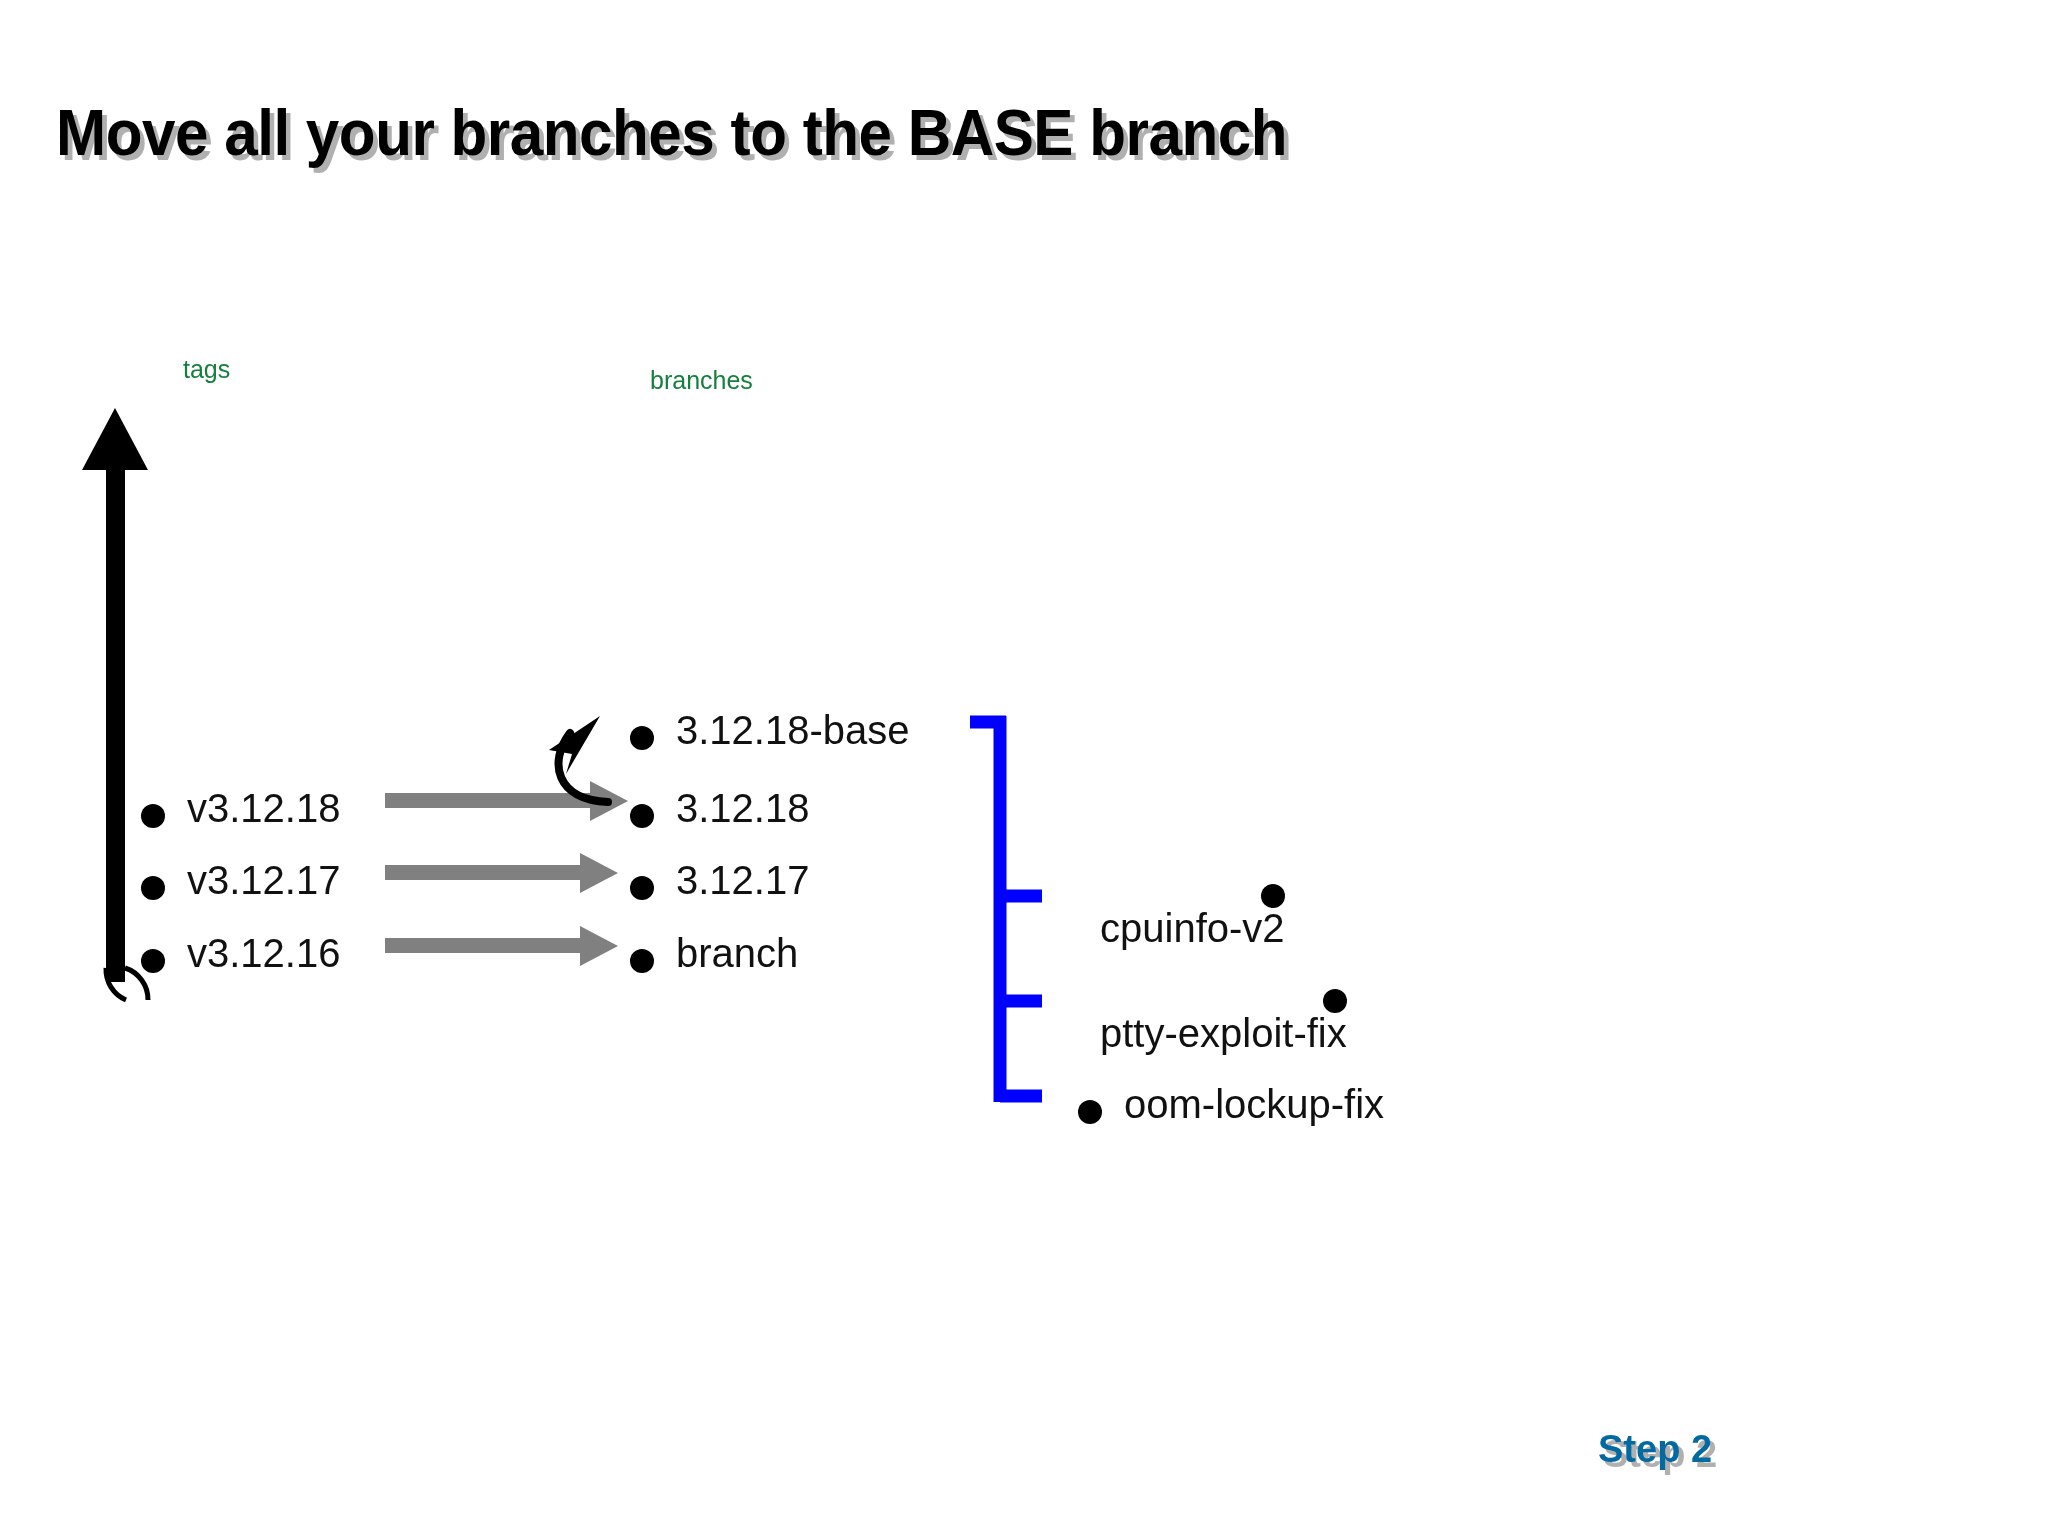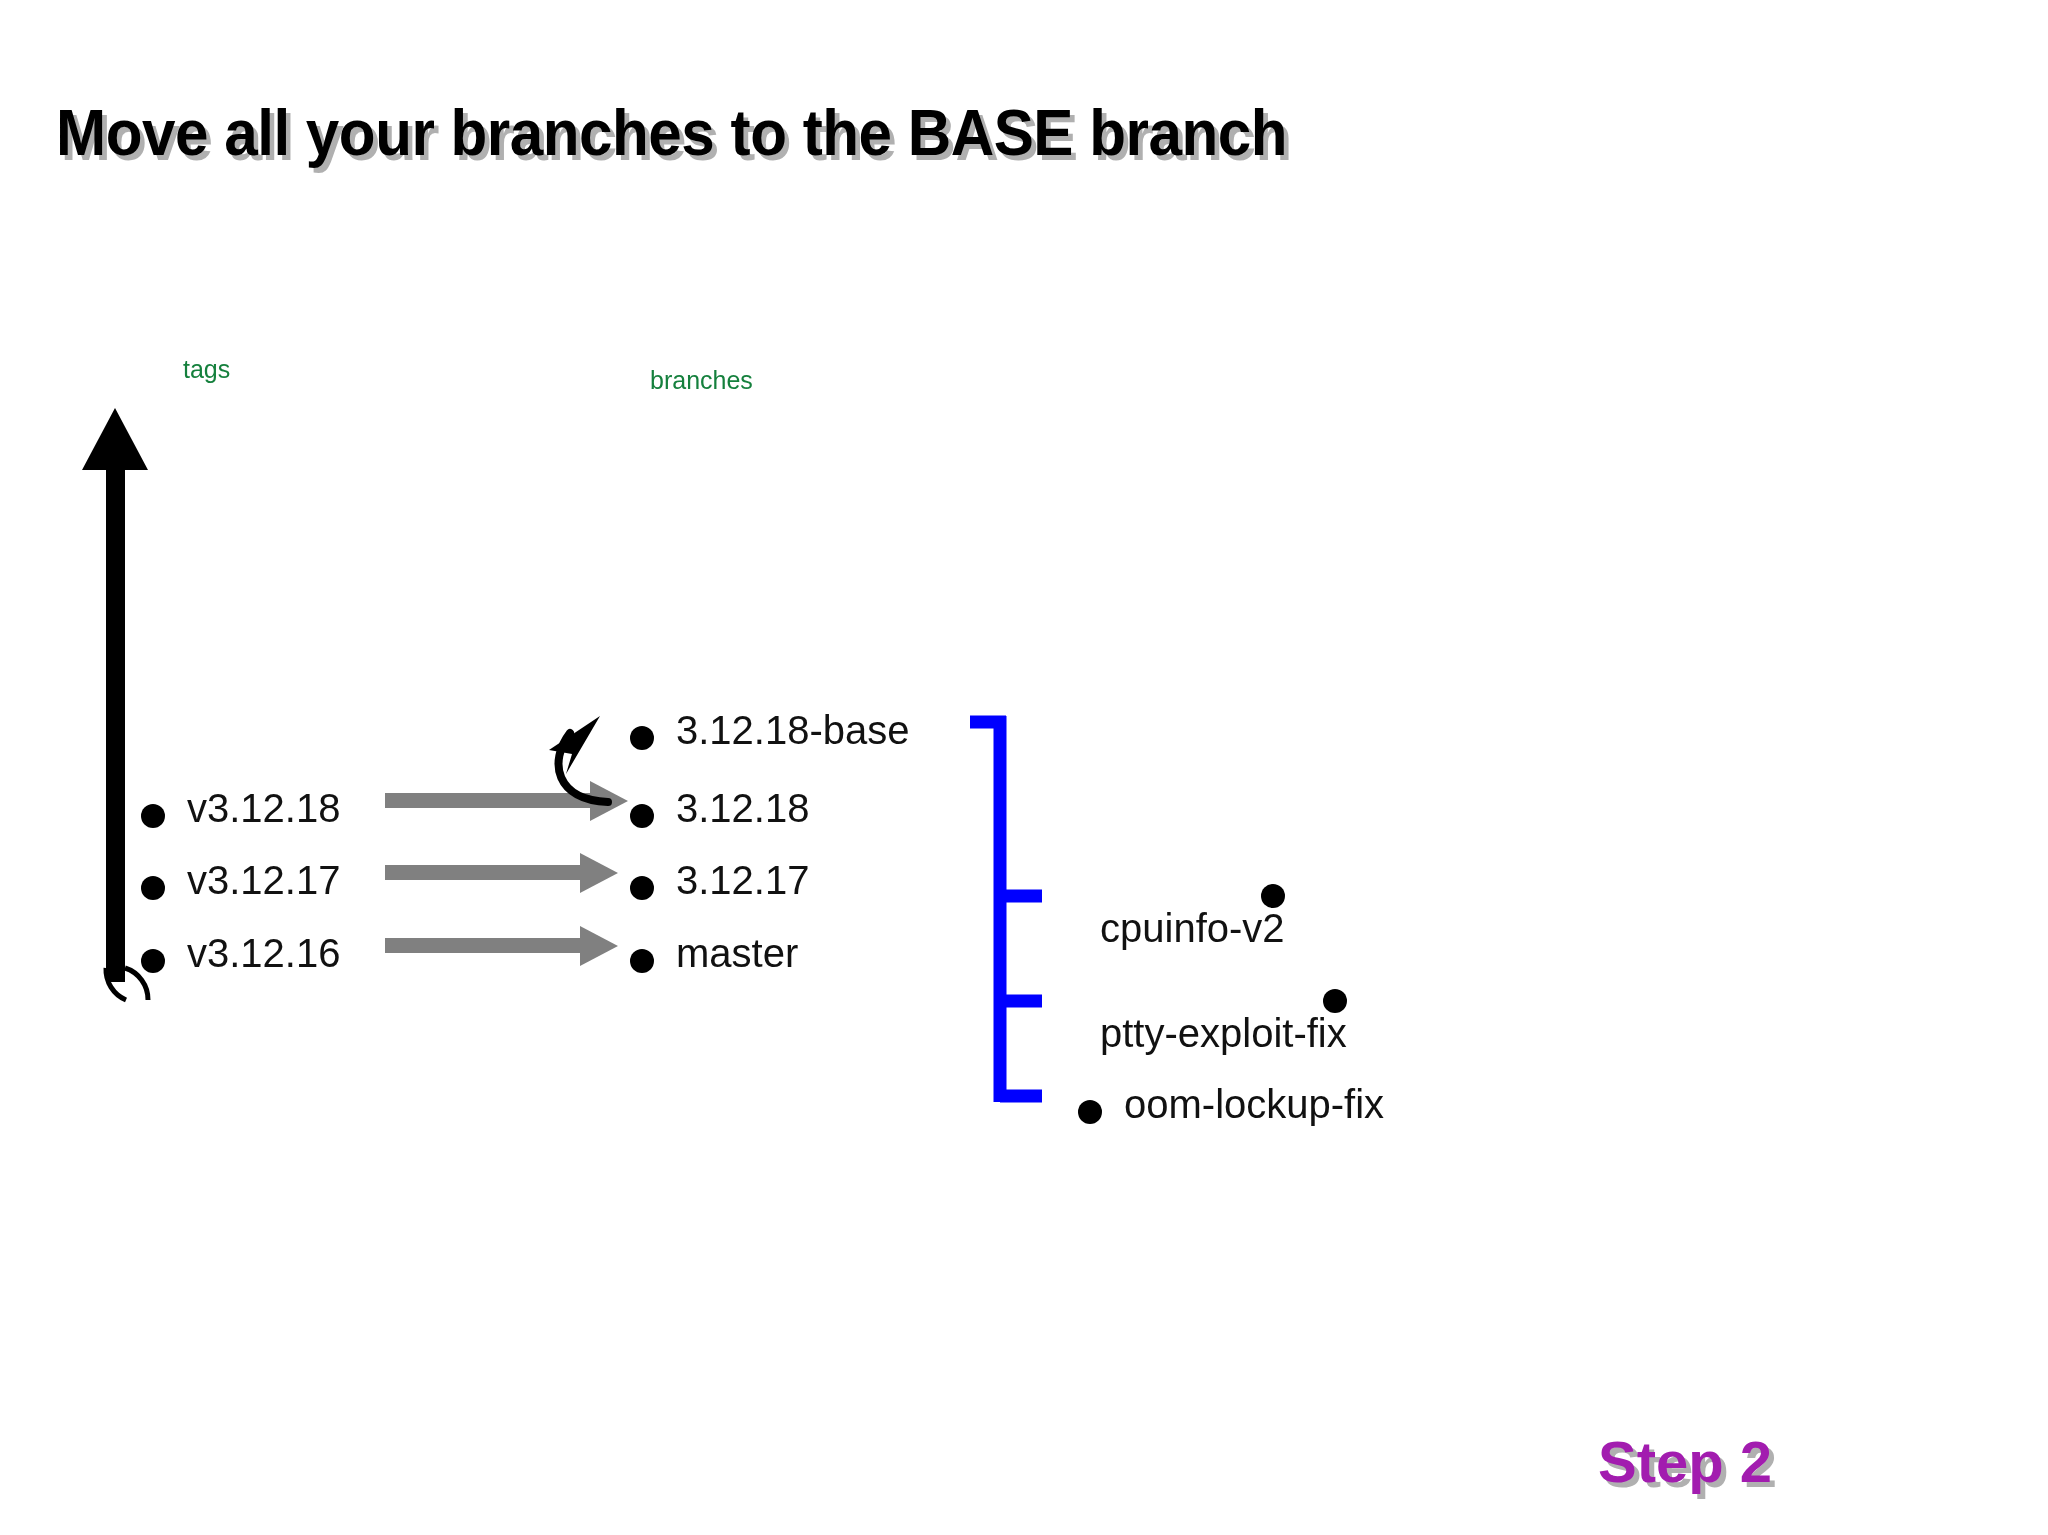--- a/index.html
+++ b/index.html
@@ -37,23 +37,23 @@
     transform: scaleX(0.94);
     transform-origin: left top;
     text-shadow: 5px 5px 0 rgba(150,150,150,0.75);
   }
 
   
   #step-label {
     position: absolute;
     left: 1598px;
     top: 1428px;
-    font-size: 58px;
+    font-size: 38px;
     font-weight: bold;
-    color: #a21caf;
+    color: #0369a1;
     white-space: nowrap;
     text-shadow: 5px 5px 0 rgba(150,150,150,0.75);
     text-align: center;
   }
 
   
   .col-heading {
     position: absolute;
     font-size: 25px;
     color: #15803d;
@@ -165,21 +165,21 @@
   <div class="node-row branch-row" style="top:788px;">
     <span class="bullet"></span>
     <span class="node-label">3.12.18</span>
   </div>
   <div class="node-row branch-row" style="top:860px;">
     <span class="bullet"></span>
     <span class="node-label">3.12.17</span>
   </div>
   <div class="node-row branch-row" style="top:933px;">
     <span class="bullet"></span>
-    <span class="node-label">master</span>
+    <span class="node-label">branch</span>
   </div>
 
   <div class="node-row feature-row" style="top:884px;flex-direction:column;">
     <span class="bullet"></span>
     <span class="node-label">cpuinfo-v2</span>
   </div>
   <div class="node-row feature-row" style="top:989px;flex-direction:column;">
     <span class="bullet"></span>
     <span class="node-label">ptty-exploit-fix</span>
   </div>

